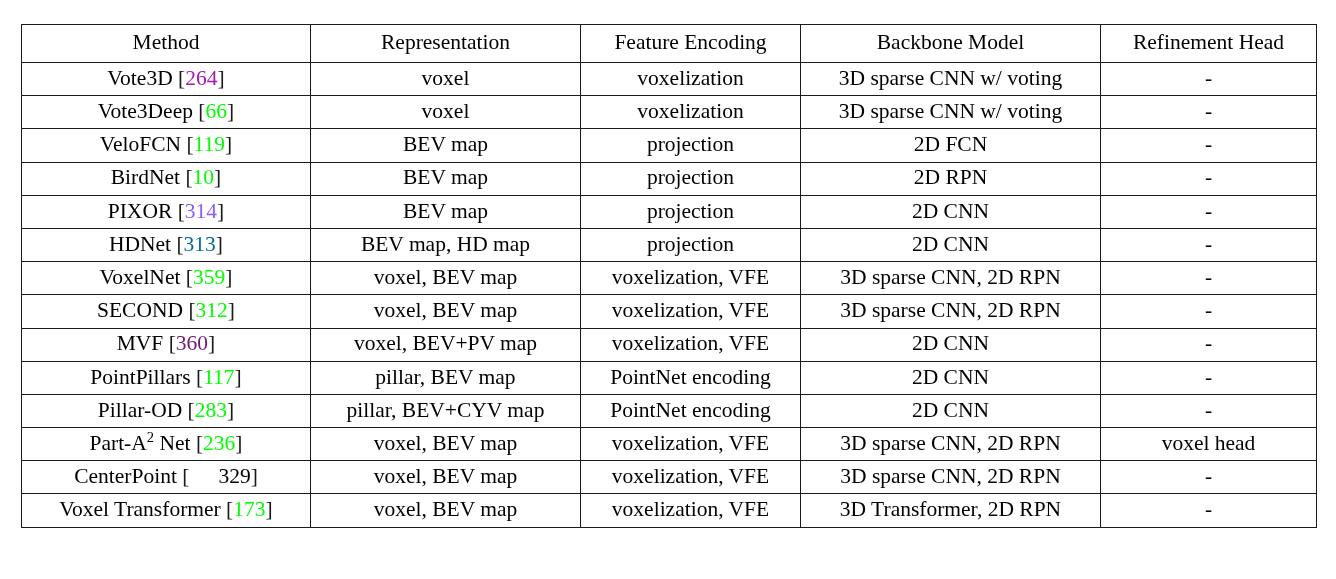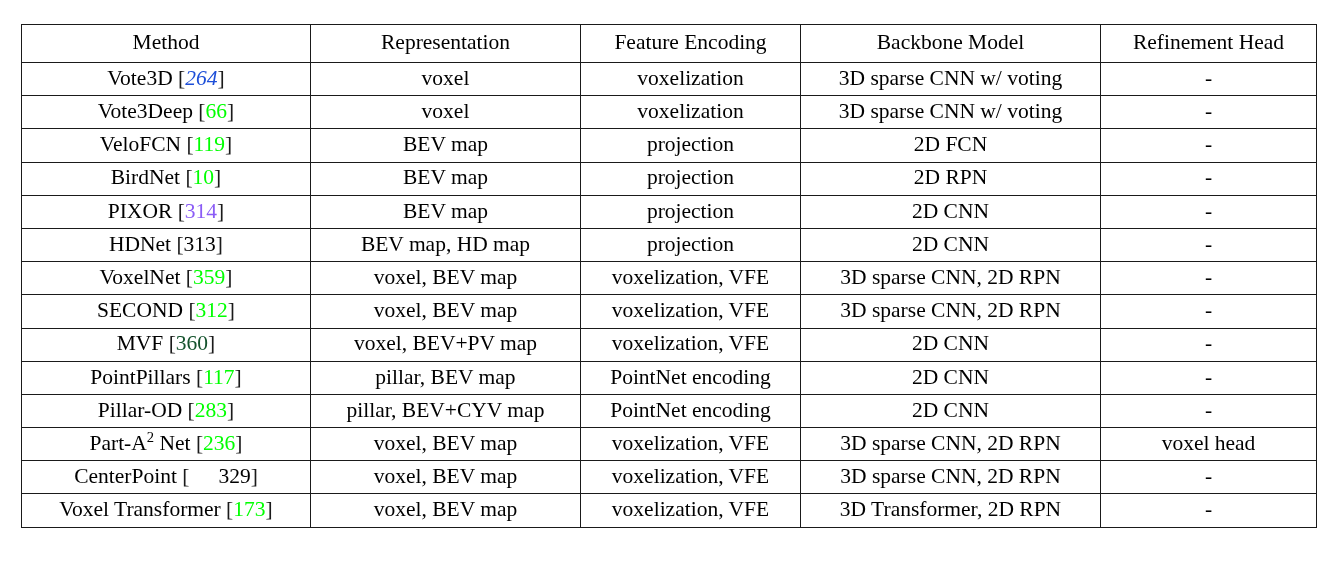--- a/index.html
+++ b/index.html
@@ -95,21 +95,21 @@
       <tr>
         <th>Method</th>
         <th>Representation</th>
         <th>Feature Encoding</th>
         <th>Backbone Model</th>
         <th>Refinement Head</th>
       </tr>
     </thead>
     <tbody id="table-body">
         <tr>
-          <td><span>Vote3D</span> <span class="brk">[</span><span class="cite" style="color: #1d4ed8; font-style: italic;">264</span><span class="brk">]</span></td>
+          <td><span>Vote3D</span> <span class="brk">[</span><span class="cite" style="color: #a21caf;">264</span><span class="brk">]</span></td>
           <td>voxel</td>
           <td>voxelization</td>
           <td>3D sparse CNN w/ voting</td>
           <td>-</td>
         </tr>
         <tr>
           <td><span>Vote3Deep</span> <span class="brk">[</span><span class="cite" style="color: rgb(0, 255, 0);">66</span><span class="brk">]</span></td>
           <td>voxel</td>
           <td>voxelization</td>
           <td>3D sparse CNN w/ voting</td>
@@ -130,42 +130,42 @@
           <td>-</td>
         </tr>
         <tr>
           <td><span>PIXOR</span> <span class="brk">[</span><span class="cite" style="color: #8b5cf6;">314</span><span class="brk">]</span></td>
           <td>BEV map</td>
           <td>projection</td>
           <td>2D CNN</td>
           <td>-</td>
         </tr>
         <tr>
-          <td><span>HDNet</span> <span class="brk">[</span><span class="cite" style="color: #000000;">313</span><span class="brk">]</span></td>
+          <td><span>HDNet</span> <span class="brk">[</span><span class="cite" style="color: #0369a1;">313</span><span class="brk">]</span></td>
           <td>BEV map, HD map</td>
           <td>projection</td>
           <td>2D CNN</td>
           <td>-</td>
         </tr>
         <tr>
           <td><span>VoxelNet</span> <span class="brk">[</span><span class="cite" style="color: rgb(0, 255, 0);">359</span><span class="brk">]</span></td>
           <td>voxel, BEV map</td>
           <td>voxelization, VFE</td>
           <td>3D sparse CNN, 2D RPN</td>
           <td>-</td>
         </tr>
         <tr>
           <td><span>SECOND</span> <span class="brk">[</span><span class="cite" style="color: rgb(0, 255, 0);">312</span><span class="brk">]</span></td>
           <td>voxel, BEV map</td>
           <td>voxelization, VFE</td>
           <td>3D sparse CNN, 2D RPN</td>
           <td>-</td>
         </tr>
         <tr>
-          <td><span>MVF</span> <span class="brk">[</span><span class="cite" style="color: #14532d;">360</span><span class="brk">]</span></td>
+          <td><span>MVF</span> <span class="brk">[</span><span class="cite" style="color: #701a75;">360</span><span class="brk">]</span></td>
           <td>voxel, BEV+PV map</td>
           <td>voxelization, VFE</td>
           <td>2D CNN</td>
           <td>-</td>
         </tr>
         <tr>
           <td><span>PointPillars</span> <span class="brk">[</span><span class="cite" style="color: rgb(0, 255, 0); margin-top: 28px;">117</span><span class="brk">]</span></td>
           <td>pillar, BEV map</td>
           <td>PointNet encoding</td>
           <td>2D CNN</td>

